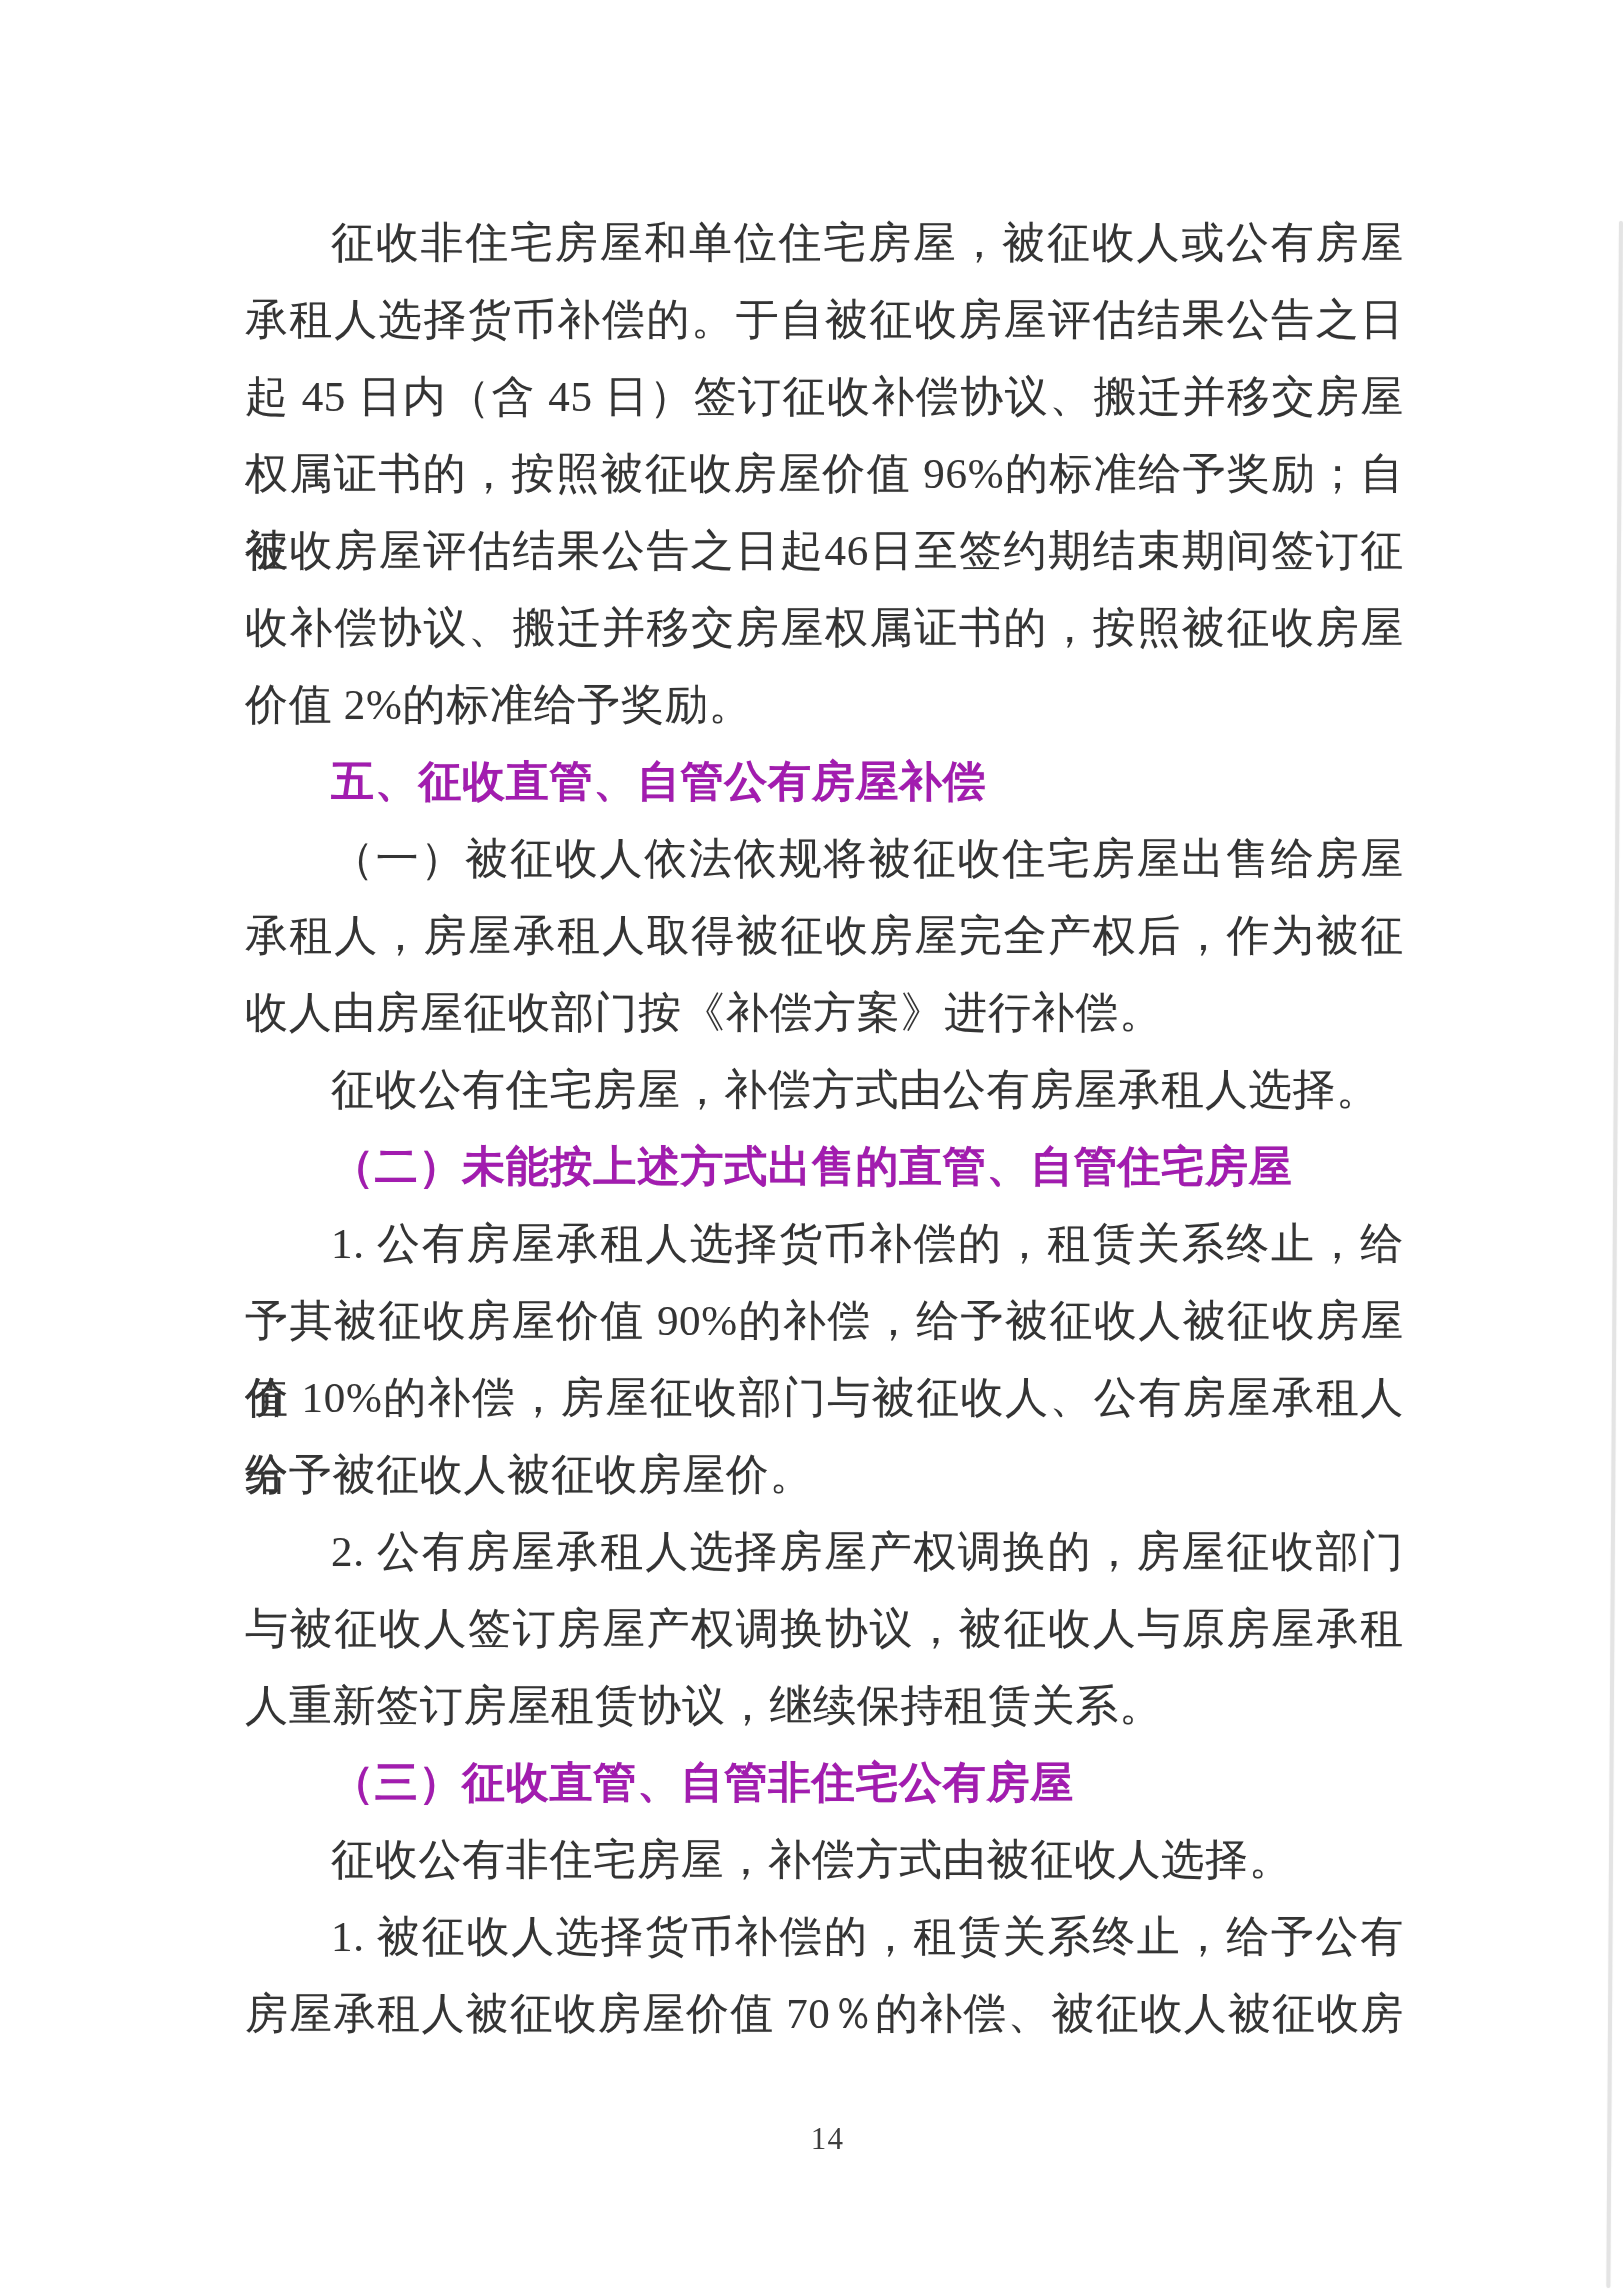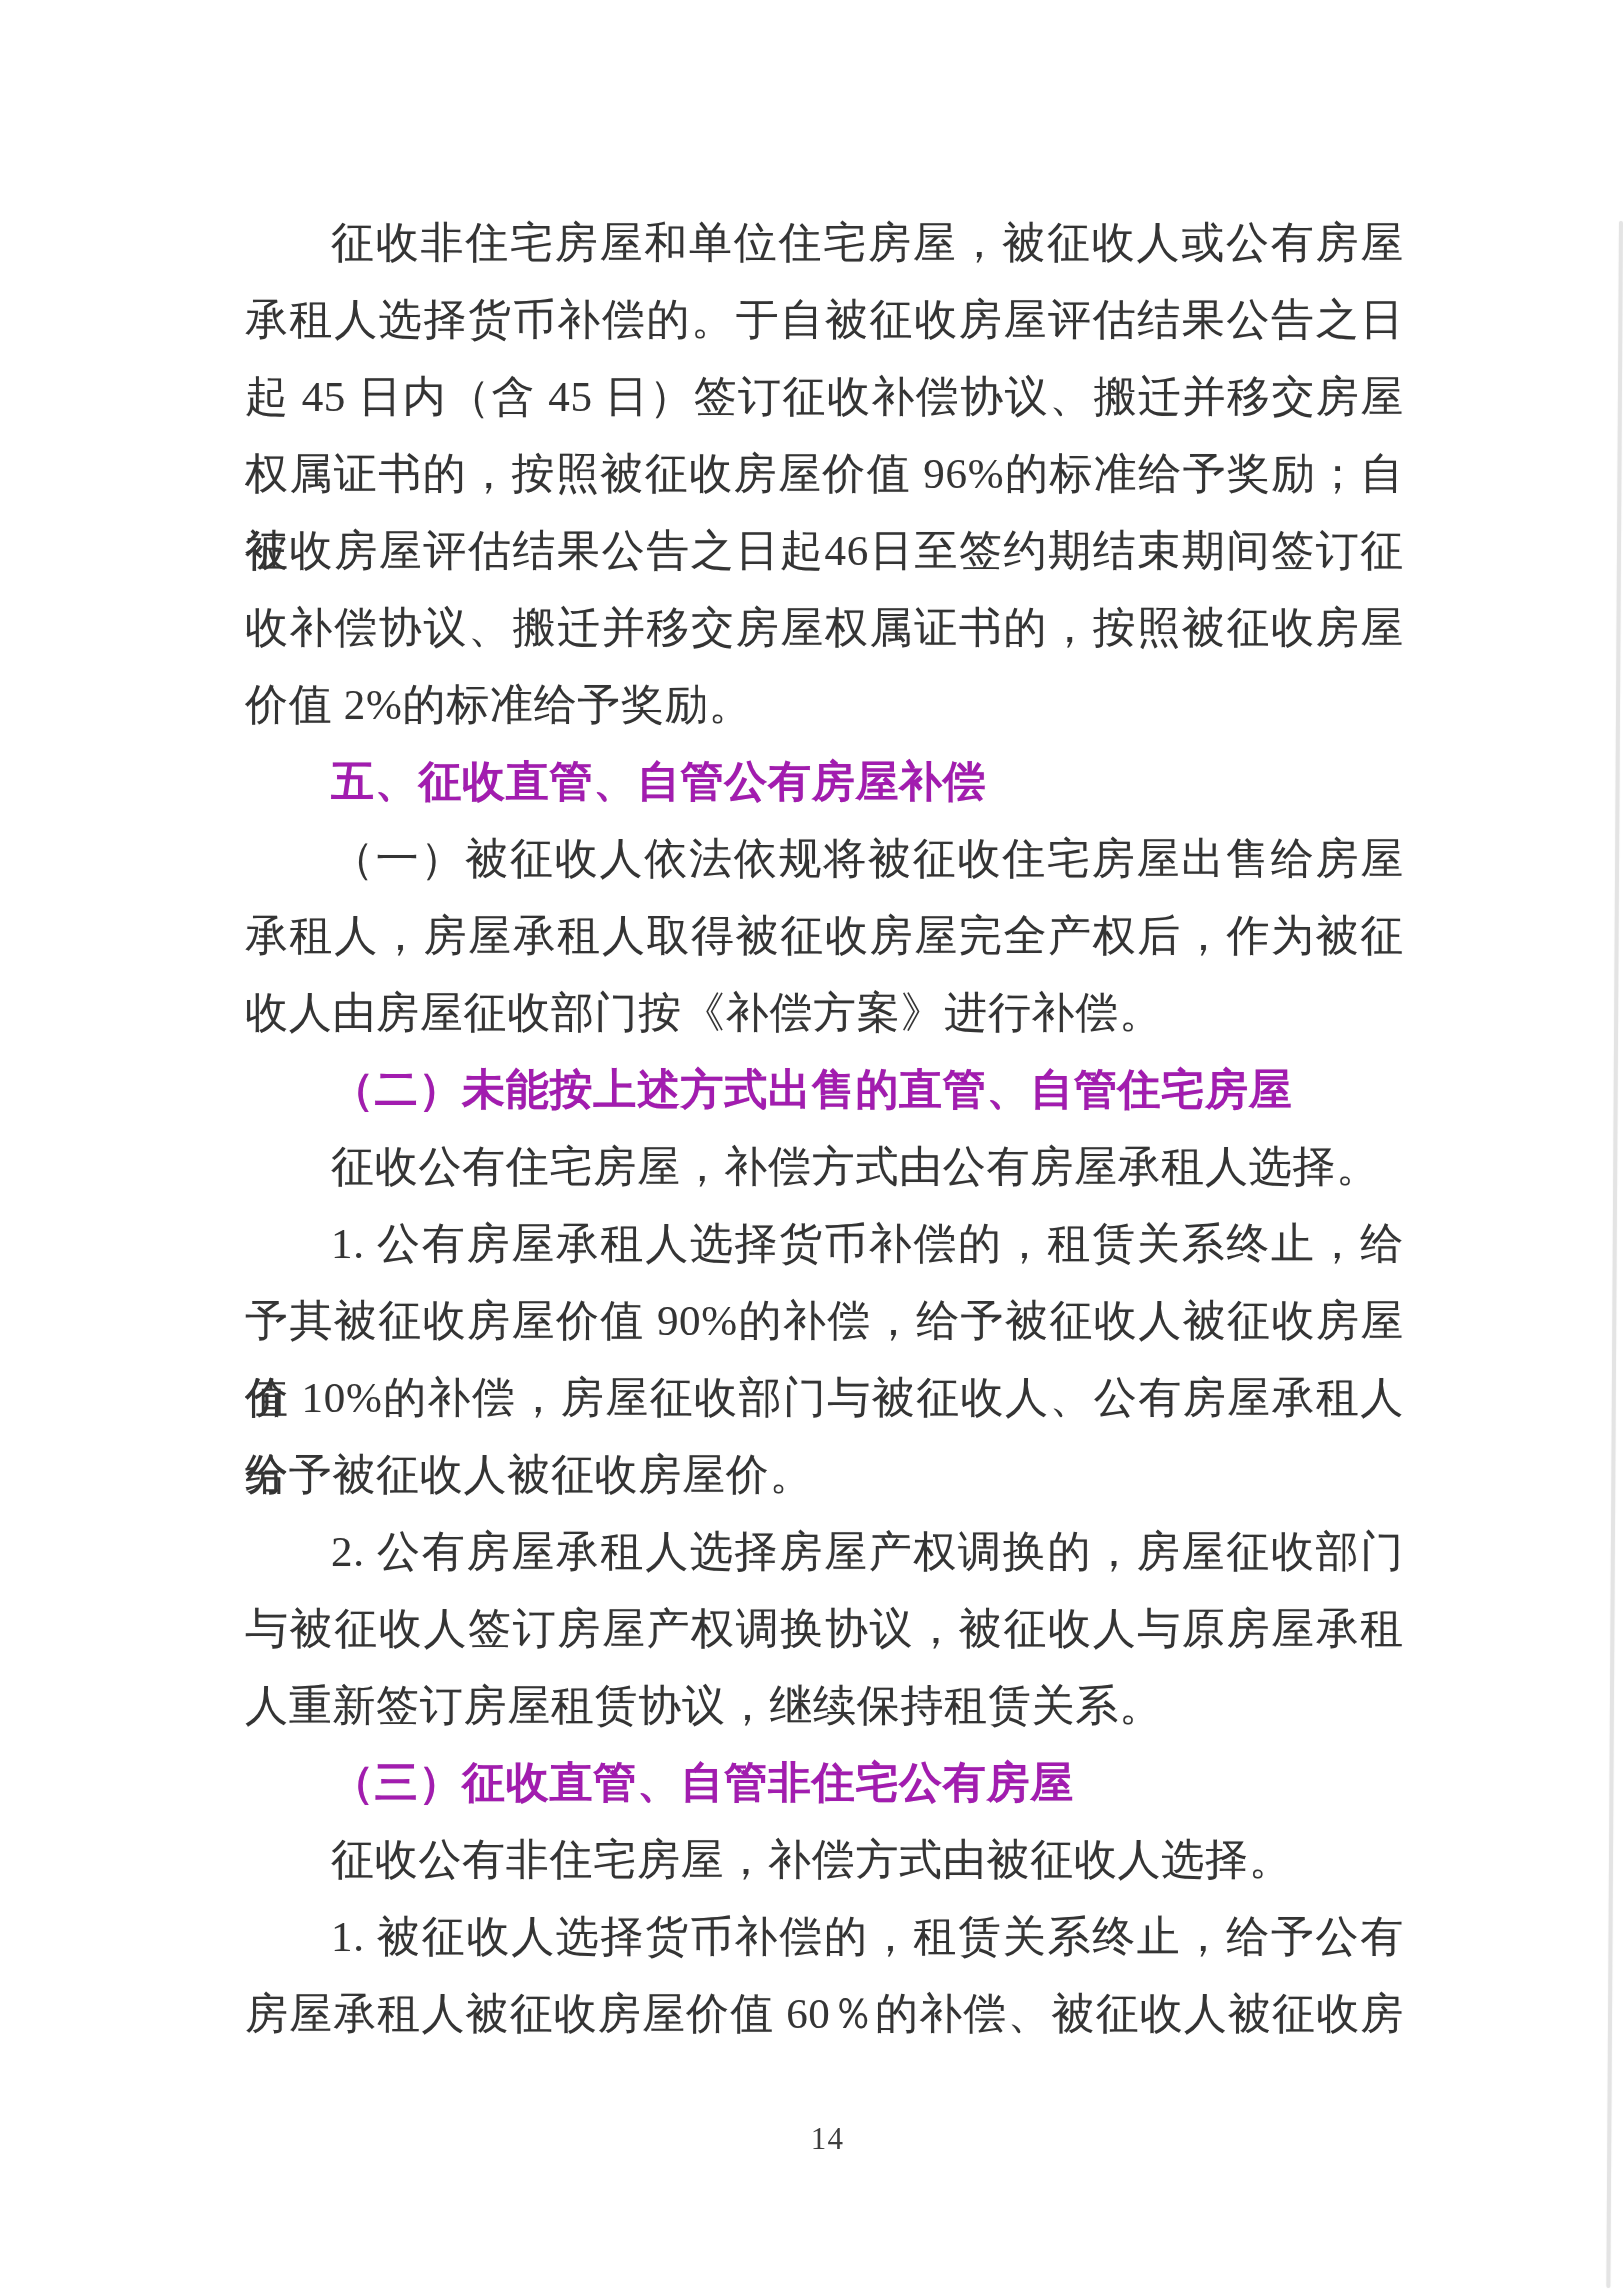--- a/index.html
+++ b/index.html
@@ -81,31 +81,31 @@
     <div class="line justify">承租人选择货币补偿的。于自被征收房屋评估结果公告之日</div>
     <div class="line justify">起 45 日内（含 45 日）签订征收补偿协议、搬迁并移交房屋</div>
     <div class="line justify">权属证书的，按照被征收房屋价值 96%的标准给予奖励；自被</div>
     <div class="line justify">征收房屋评估结果公告之日起46日至签约期结束期间签订征</div>
     <div class="line justify">收补偿协议、搬迁并移交房屋权属证书的，按照被征收房屋</div>
     <div class="line">价值 2%的标准给予奖励。</div>
     <div class="line heading indent">五、征收直管、自管公有房屋补偿</div>
     <div class="line indent justify">（一）被征收人依法依规将被征收住宅房屋出售给房屋</div>
     <div class="line justify">承租人，房屋承租人取得被征收房屋完全产权后，作为被征</div>
     <div class="line">收人由房屋征收部门按《补偿方案》进行补偿。</div>
+    <div class="line indent">征收公有住宅房屋，补偿方式由公有房屋承租人选择。</div>
     <div class="line heading indent">（二）未能按上述方式出售的直管、自管住宅房屋</div>
-    <div class="line indent">征收公有住宅房屋，补偿方式由公有房屋承租人选择。</div>
     <div class="line indent justify">1. 公有房屋承租人选择货币补偿的，租赁关系终止，给</div>
     <div class="line justify">予其被征收房屋价值 90%的补偿，给予被征收人被征收房屋价</div>
     <div class="line justify">值 10%的补偿，房屋征收部门与被征收人、公有房屋承租人分</div>
     <div class="line">给予被征收人被征收房屋价。</div>
     <div class="line indent justify">2. 公有房屋承租人选择房屋产权调换的，房屋征收部门</div>
     <div class="line justify">与被征收人签订房屋产权调换协议，被征收人与原房屋承租</div>
     <div class="line">人重新签订房屋租赁协议，继续保持租赁关系。</div>
     <div class="line heading indent">（三）征收直管、自管非住宅公有房屋</div>
     <div class="line indent">征收公有非住宅房屋，补偿方式由被征收人选择。</div>
     <div class="line indent justify">1. 被征收人选择货币补偿的，租赁关系终止，给予公有</div>
-    <div class="line justify">房屋承租人被征收房屋价值 60％的补偿、被征收人被征收房</div>
+    <div class="line justify">房屋承租人被征收房屋价值 70％的补偿、被征收人被征收房</div>
   </main>
 
   <div class="pagenum">14</div>
 
 </div>
 
 
 </body></html>

